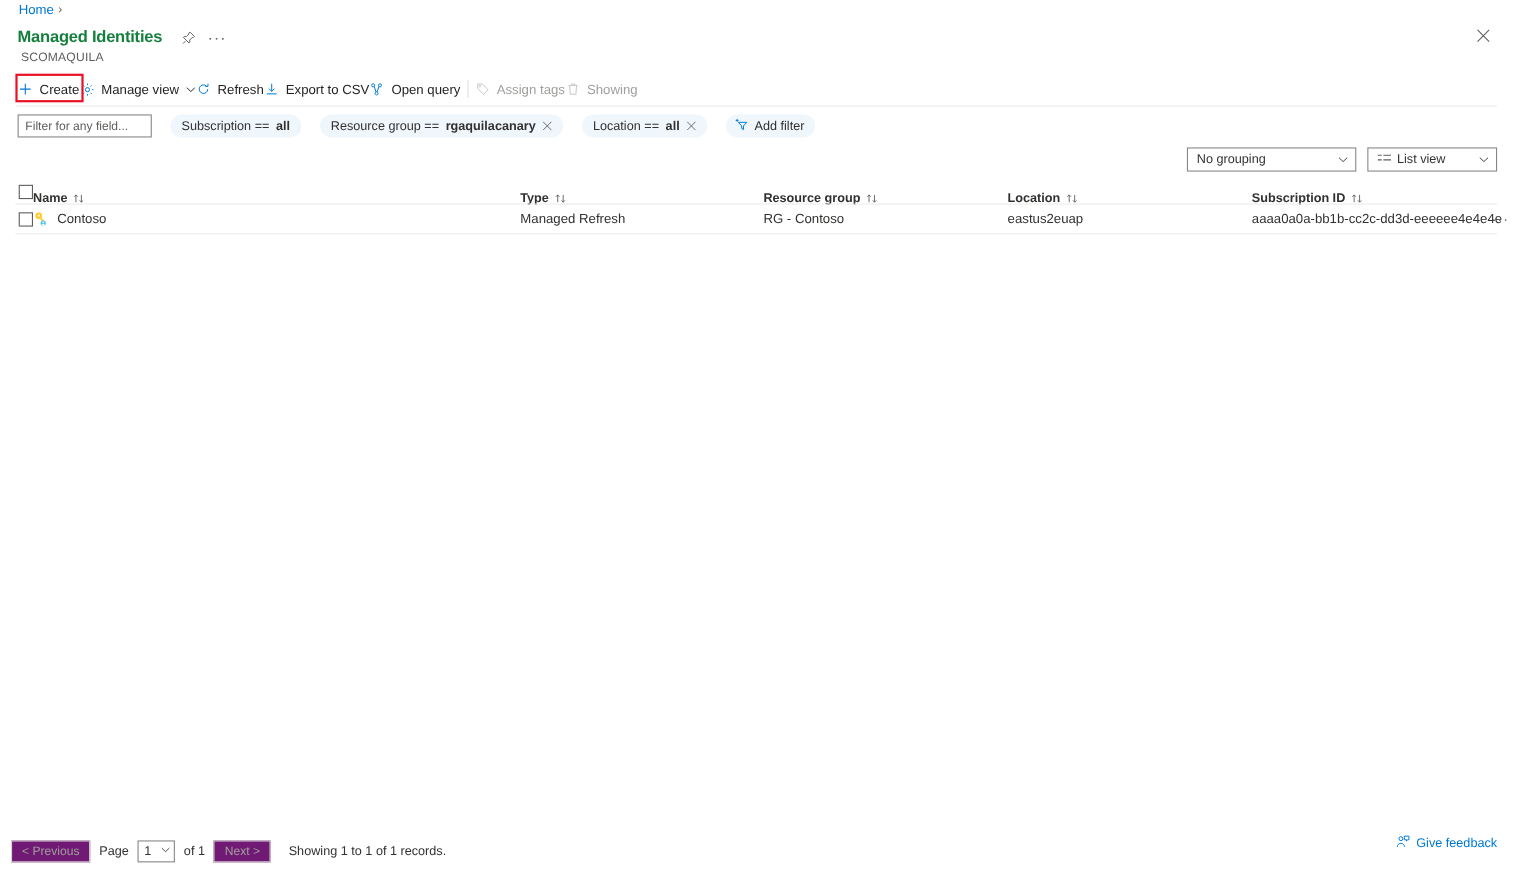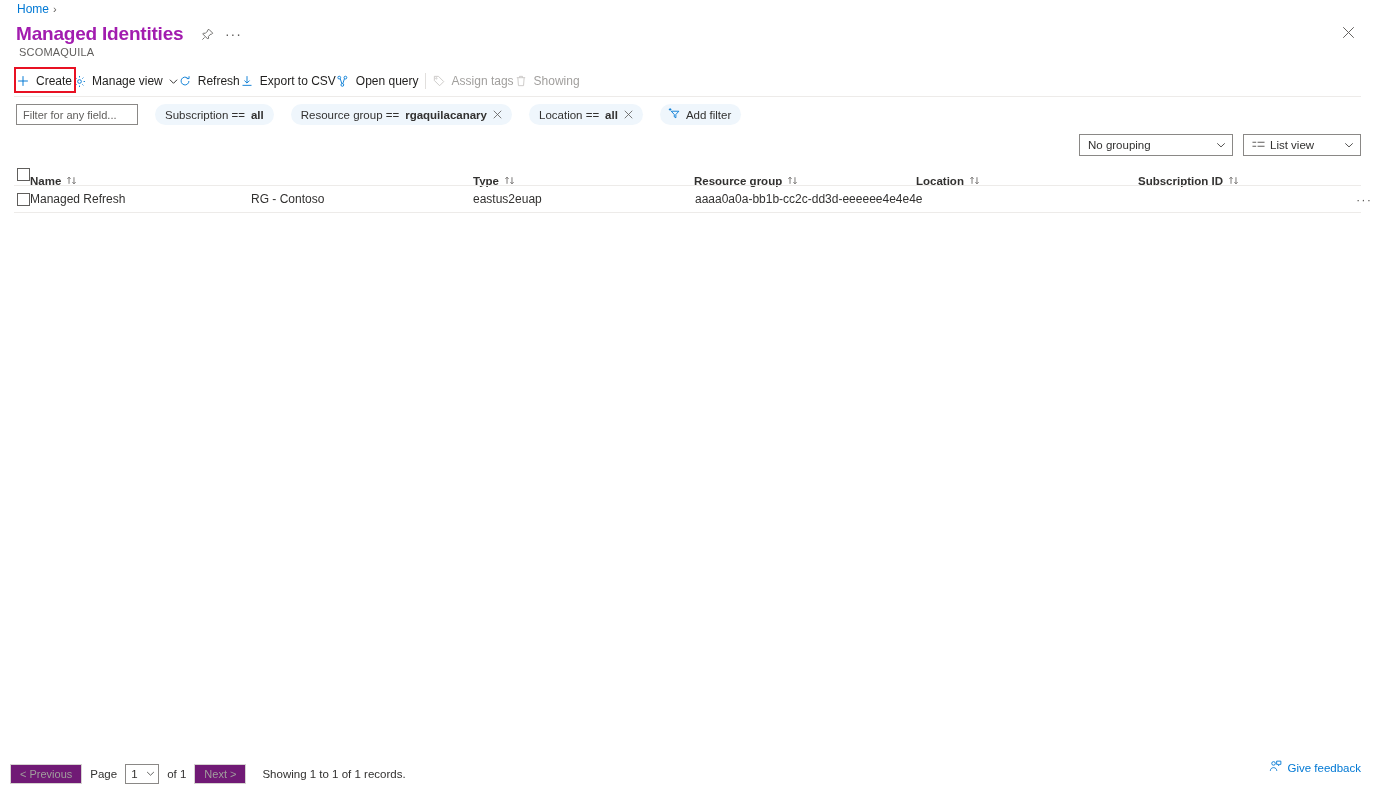--- a/index.html
+++ b/index.html
@@ -21,22 +21,22 @@
   }
   .breadcrumb a { color: #0078d4; text-decoration: none; cursor: pointer; }
   .breadcrumb .sep { color: #605e5c; font-size: 11px; }
 
   
   .title-row {
     position: absolute; left: 16px; top: 20px;
     display: flex; align-items: center; gap: 0;
   }
   .page-title {
-    font-size: 19px; font-weight: 600; letter-spacing: -0.2px;
-    color: #a21caf; line-height: 28px;
+    font-size: 15px; font-weight: 600; letter-spacing: -0.2px;
+    color: #15803d; line-height: 28px;
   }
   .title-icon {
     width: 26px; height: 26px; margin-left: 11px;
     display: flex; align-items: center; justify-content: center;
     cursor: pointer; color: #484644;
   }
   .title-icon.dots { margin-left: 0; font-size: 14px; color: #605e5c; letter-spacing:1px;}
   .subtitle {
     position: absolute; left: 19px; top: 46px;
     font-size: 11px; color: #605e5c; letter-spacing: .2px;
@@ -386,20 +386,33 @@
         </span>
       </div>
     </div>
 
     <div class="hr" style="top:21px"></div>
 
     <div class="trow tbody-row" style="margin-top:1px">
       <div class="c-check">
         <div class="cb"></div>
       </div>
+      <div class="cell c-name">
+        <span class="mi-icon">
+          <svg width="15" height="15" viewBox="0 0 16 16">
+            <circle cx="5.6" cy="4.4" r="3.2" fill="#ffca28"></circle>
+            <circle cx="5.6" cy="4.4" r="1.1" fill="#fff"></circle>
+            <path d="M7.4 5.9l4.2 4.2-1.3 1.3-.9-.9-1 1-.9-.9 1-1-1.3-1.3z" fill="#ffca28"></path>
+            <circle cx="9.9" cy="11.6" r="2.5" fill="#50c7f0"></circle>
+            <circle cx="9.9" cy="10.8" r=".9" fill="#fff"></circle>
+            <path d="M7.9 13.9c.3-1 1-1.6 2-1.6s1.7.6 2 1.6z" fill="#fff"></path>
+          </svg>
+        </span>
+        <span>Contoso</span>
+      </div>
       <div class="cell c-type">Managed Refresh</div>
       <div class="cell c-rg">RG - Contoso</div>
       <div class="cell c-loc">eastus2euap</div>
       <div class="cell c-sub">aaaa0a0a-bb1b-cc2c-dd3d-eeeeee4e4e4e</div>
       <div class="row-dots">···</div>
     </div>
 
     <div class="hr" style="top:48px"></div>
   </div>
 

